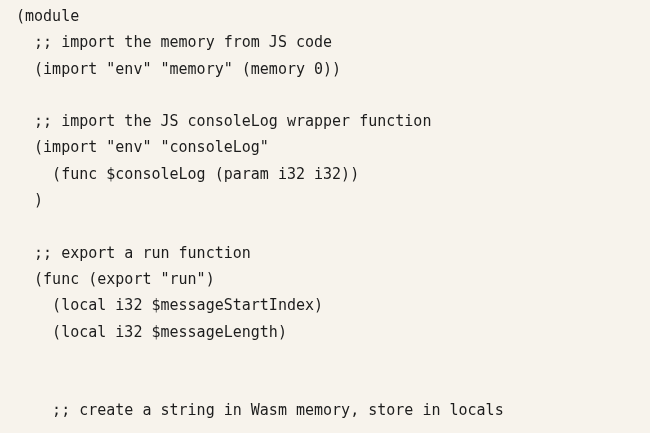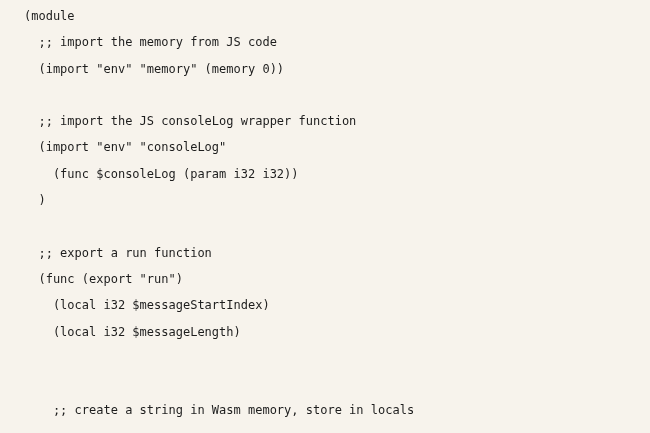--- a/index.html
+++ b/index.html
@@ -12,23 +12,23 @@
       overflow: hidden;
       background: #f7f3ec;
     }
     .screen {
       width: 650px;
       height: 433px;
       box-sizing: border-box;
     }
     pre.code {
       margin: 0;
-      padding: 3px 24px;
+      padding: 3px 16px;
       font-family: "DejaVu Sans Mono", "Liberation Mono", monospace;
-      font-size: 12px;
+      font-size: 15px;
       line-height: 26.3px;
       color: #1d1d1d;
       white-space: pre;
       letter-spacing: 0;
     }
   </style>
 </head>
 <body style="background: rgb(247, 243, 236);">
 
 <main class="screen">

